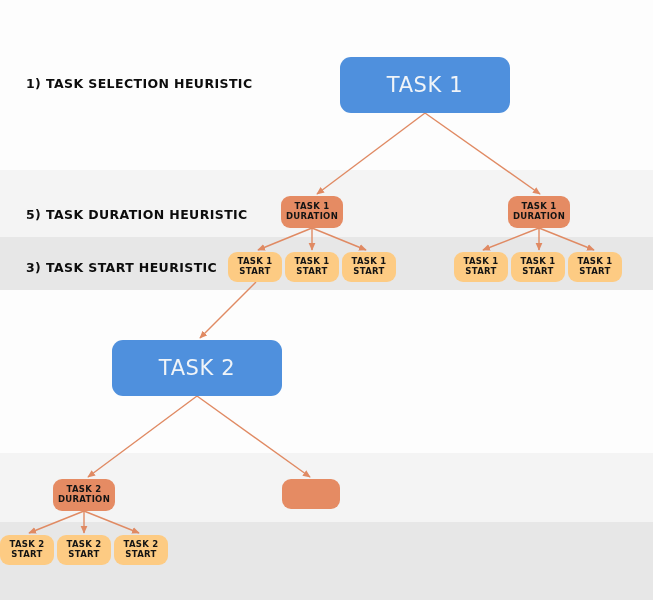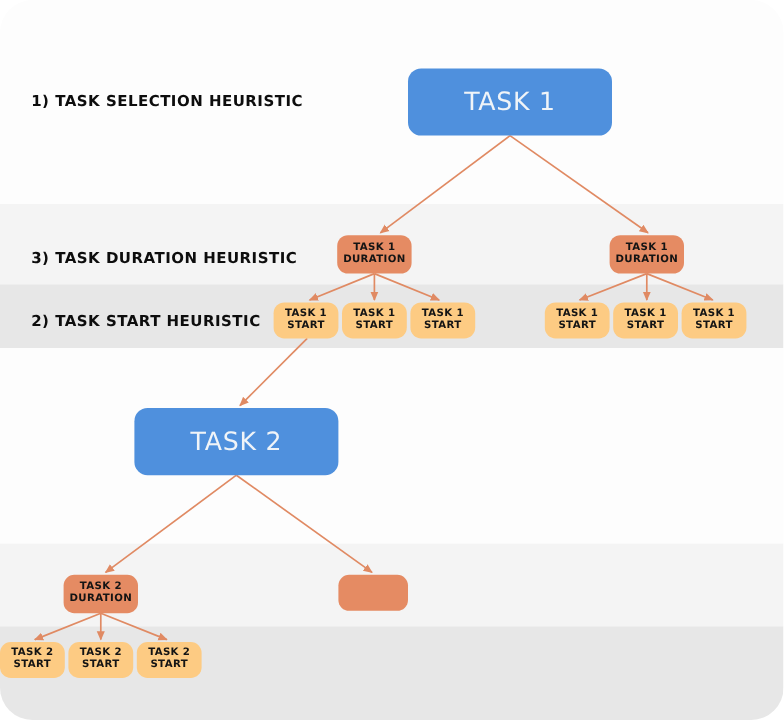--- a/index.html
+++ b/index.html
@@ -9,21 +9,20 @@
   }
   body {
     font-family: "DejaVu Sans", sans-serif;
   }
   #canvas {
     position: relative;
     width: 653px;
     height: 600px;
     background: #fdfdfd;
     overflow: hidden;
-    border-radius: 27px;
   }
   
   .band {
     position: absolute;
     left: 0;
     width: 653px;
   }
   .band-light { background: #f4f4f4; }
   .band-dark  { background: #e7e7e7; }
 
@@ -115,22 +114,22 @@
         <line x1="197" y1="396" x2="88" y2="477" stroke="#e08a63" stroke-width="1.4" marker-end="url(#arrowhead)"></line>
         <line x1="197" y1="396" x2="310" y2="477" stroke="#e08a63" stroke-width="1.4" marker-end="url(#arrowhead)"></line>
         <line x1="84" y1="511" x2="29" y2="533" stroke="#e08a63" stroke-width="1.4" marker-end="url(#arrowhead)"></line>
         <line x1="84" y1="511" x2="84" y2="533" stroke="#e08a63" stroke-width="1.4" marker-end="url(#arrowhead)"></line>
         <line x1="84" y1="511" x2="139" y2="533" stroke="#e08a63" stroke-width="1.4" marker-end="url(#arrowhead)"></line>
       </g>
   </svg>
 
   <div id="label-layer">
       <div class="row-label" style="left: 26px; top: 76px;">1) TASK SELECTION HEURISTIC</div>
-      <div class="row-label" style="left: 26px; top: 207px;">3) TASK DURATION HEURISTIC</div>
-      <div class="row-label" style="left: 26px; top: 260px;">2) TASK START HEURISTIC</div>
+      <div class="row-label" style="left: 26px; top: 207px;">5) TASK DURATION HEURISTIC</div>
+      <div class="row-label" style="left: 26px; top: 260px;">3) TASK START HEURISTIC</div>
     </div>
 
   <div id="node-layer">
       <div class="node node-task" style="left: 340px; top: 57px; width: 170px; height: 56px;">
         <span class="node-line">TASK 1</span>
       </div>
       <div class="node node-duration" style="left: 281px; top: 196px; width: 62px; height: 32px;">
         <span class="node-line">TASK 1</span>
         <span class="node-line">DURATION</span>
       </div>

